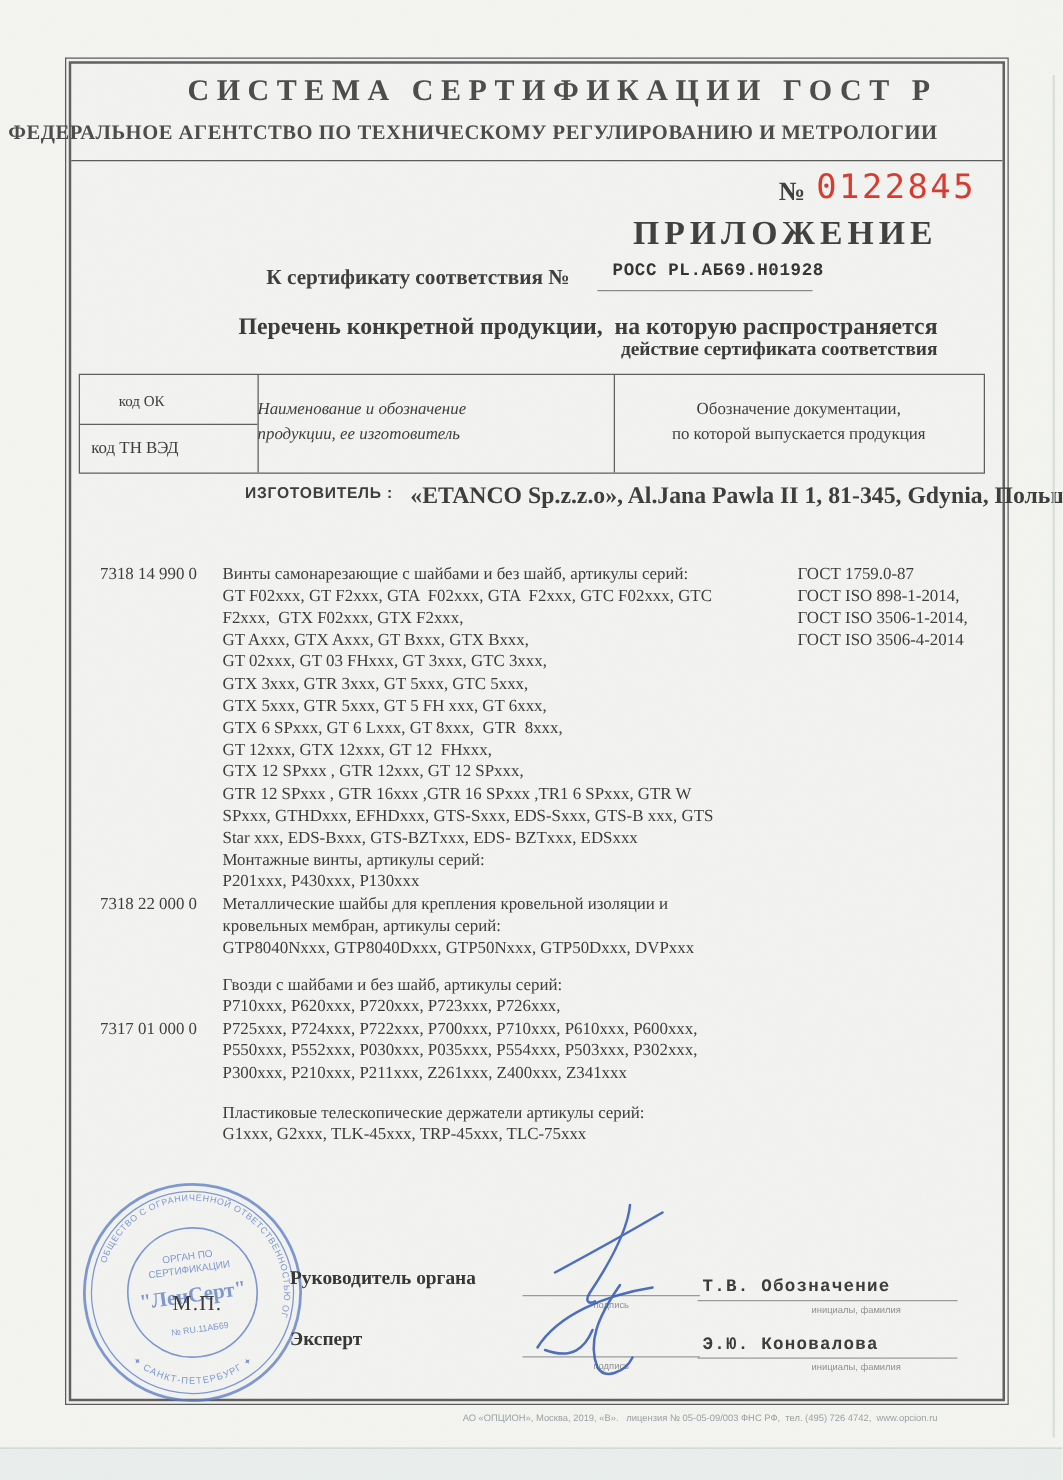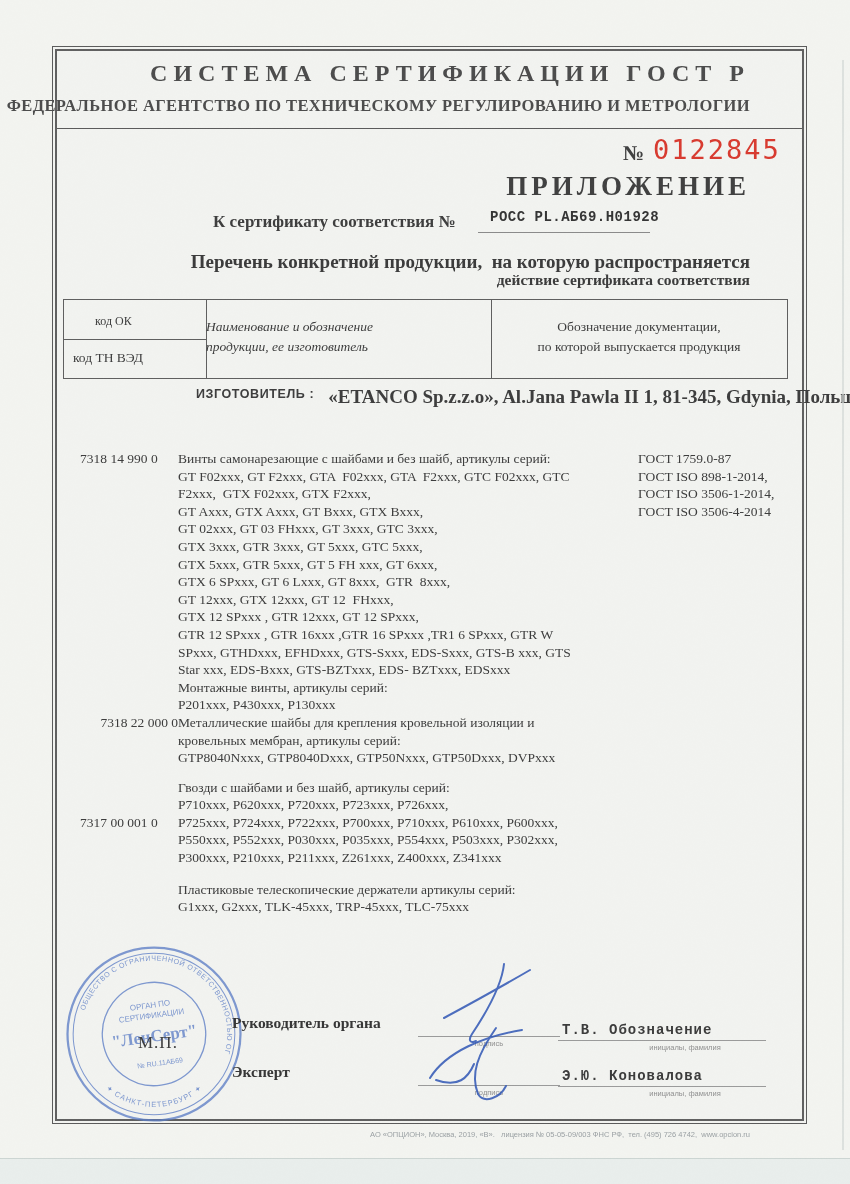--- a/index.html
+++ b/index.html
@@ -128,30 +128,30 @@
           <div class="pline">P201xxx, P430xxx, P130xxx</div>
         </div>
         <div class="pdocs">
           <div class="pline">ГОСТ 1759.0-87</div>
           <div class="pline">ГОСТ ISO 898-1-2014,</div>
           <div class="pline">ГОСТ ISO 3506-1-2014,</div>
           <div class="pline">ГОСТ ISO 3506-4-2014</div>
         </div>
       </div>
       <div class="prow" style="margin-top: 0px;">
-        <div style="padding-top: 0px; text-align: right;">7318 22 000 0</div>
+        <div style="padding-top: 0px;">7318 22 000 0</div>
         <div>
           <div class="pline">Металлические шайбы для крепления кровельной изоляции и</div>
           <div class="pline">кровельных мембран, артикулы серий:</div>
           <div class="pline">GTP8040Nxxx, GTP8040Dxxx, GTP50Nxxx, GTP50Dxxx, DVPxxx</div>
         </div>
         <div class="pdocs"></div>
       </div>
       <div class="prow" style="margin-top: 12px;">
-        <div style="padding-top: 35.2px;">7317 00 001 0</div>
+        <div style="padding-top: 35.2px;">7317 01 000 0</div>
         <div>
           <div class="pline">Гвозди с шайбами и без шайб, артикулы серий:</div>
           <div class="pline">P710xxx, P620xxx, P720xxx, P723xxx, P726xxx,</div>
           <div class="pline">P725xxx, P724xxx, P722xxx, P700xxx, P710xxx, P610xxx, P600xxx,</div>
           <div class="pline">P550xxx, P552xxx, P030xxx, P035xxx, P554xxx, P503xxx, P302xxx,</div>
           <div class="pline">P300xxx, P210xxx, P211xxx, Z261xxx, Z400xxx, Z341xxx</div>
         </div>
         <div class="pdocs"></div>
       </div>
       <div class="prow" style="margin-top: 14px;">

